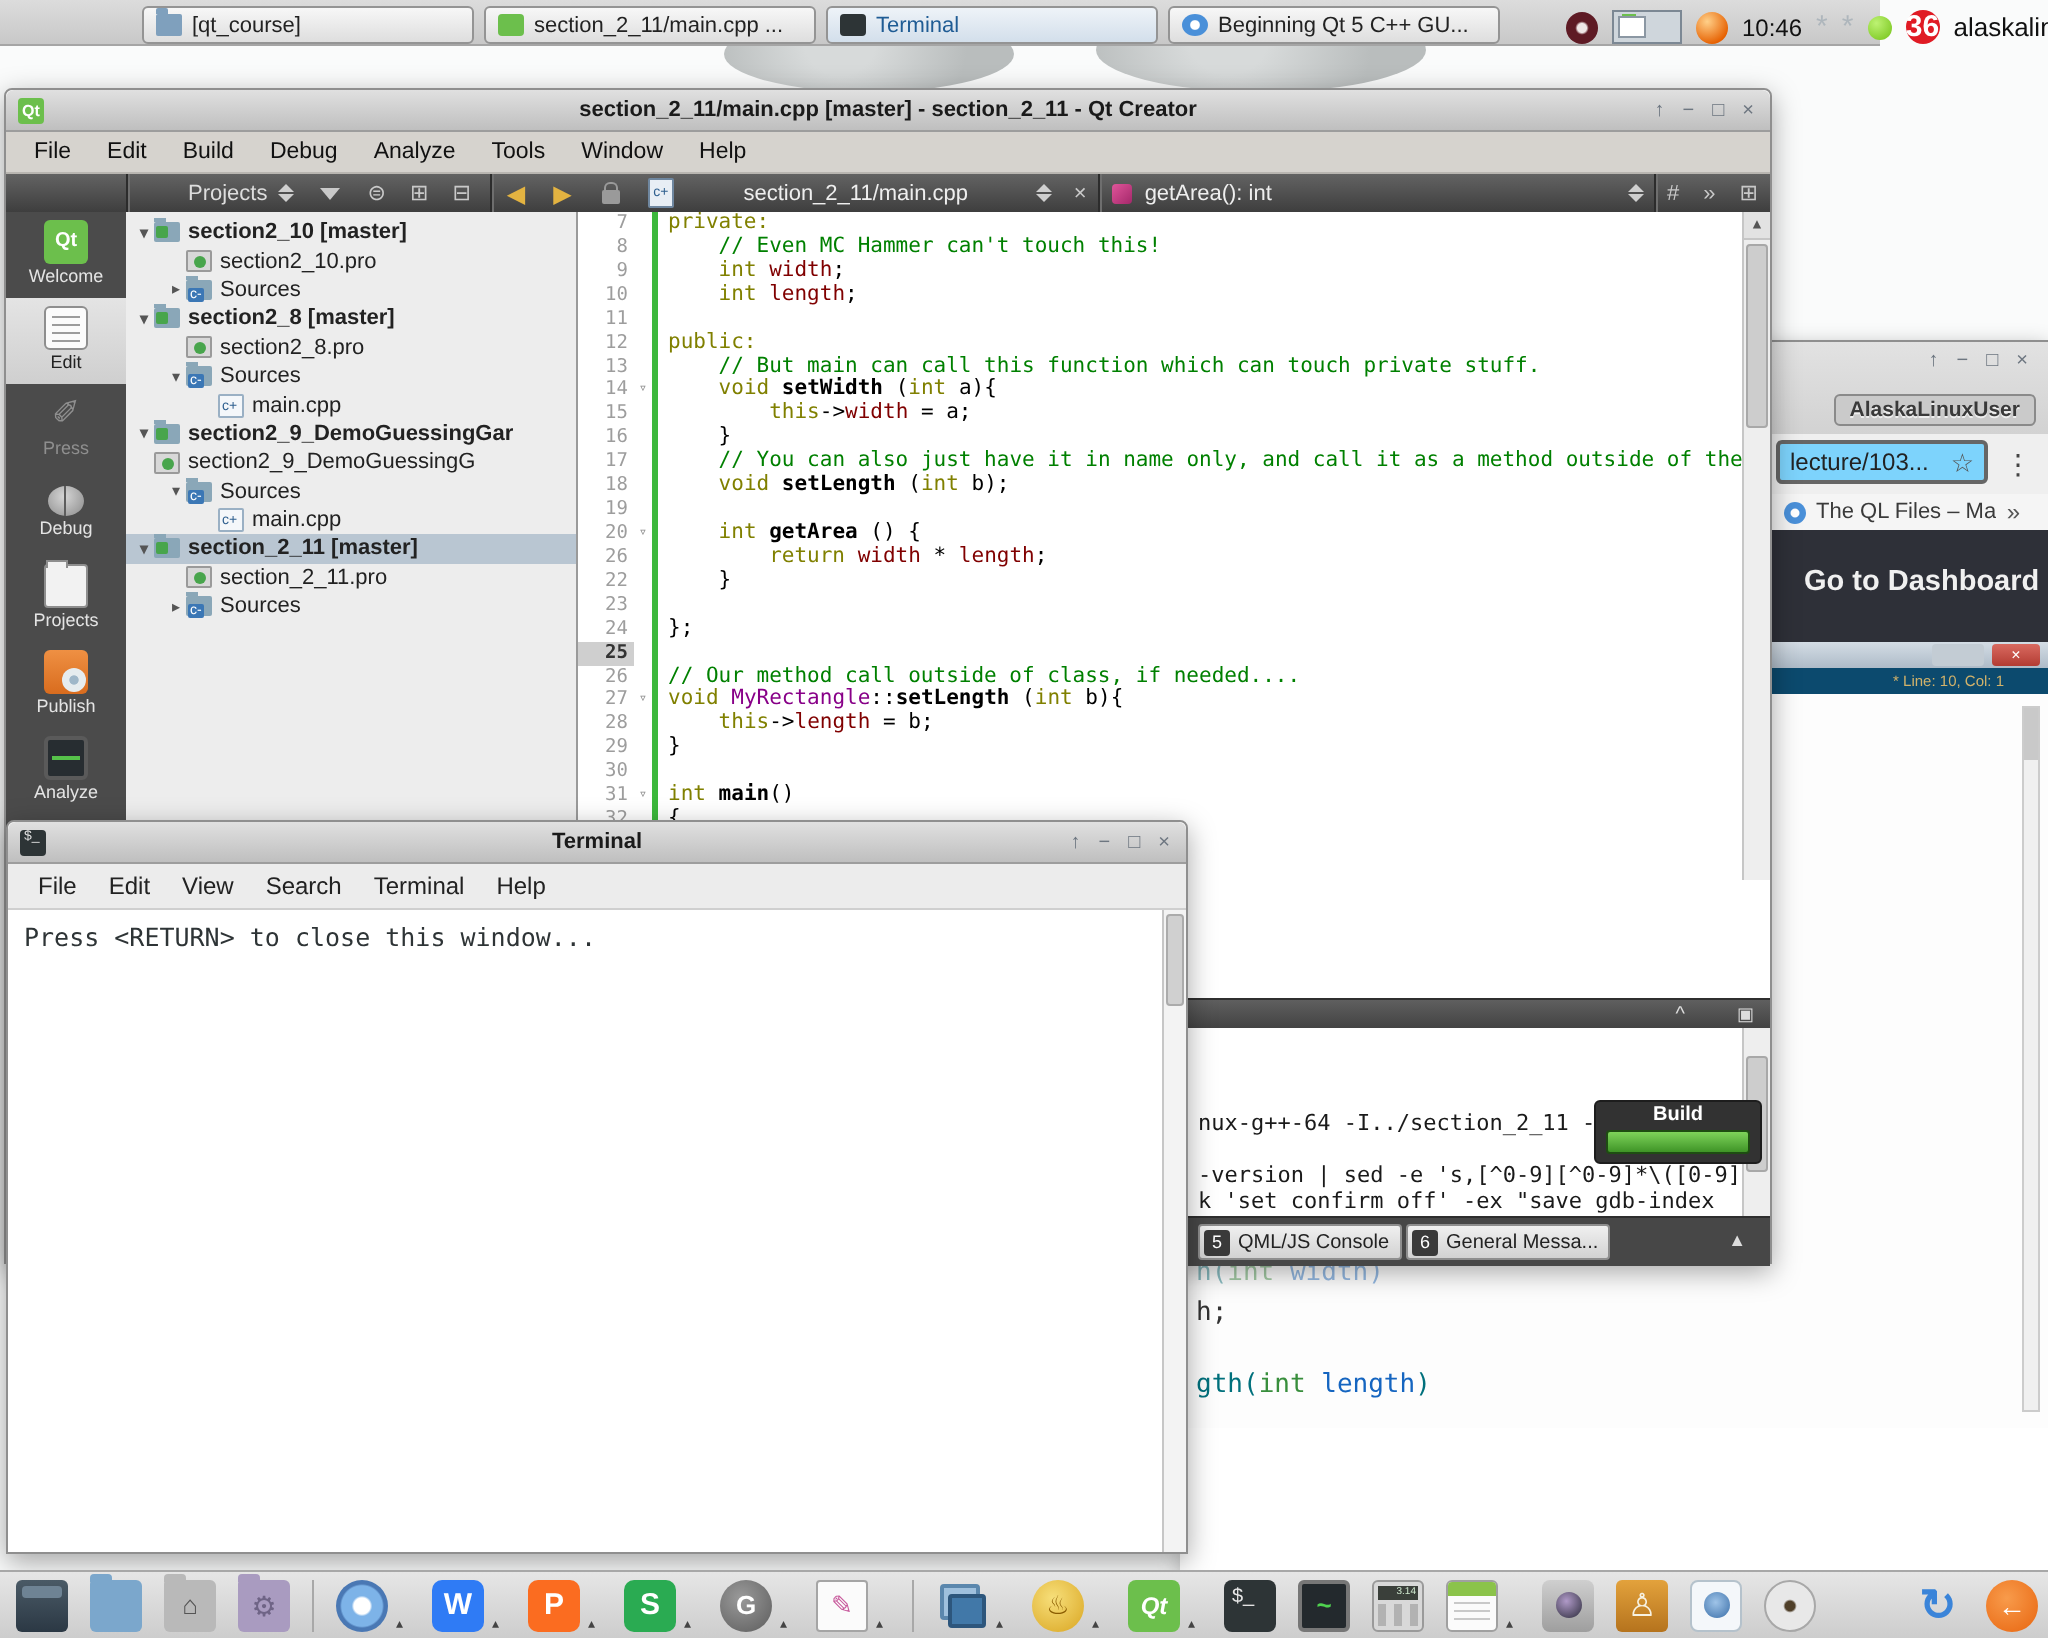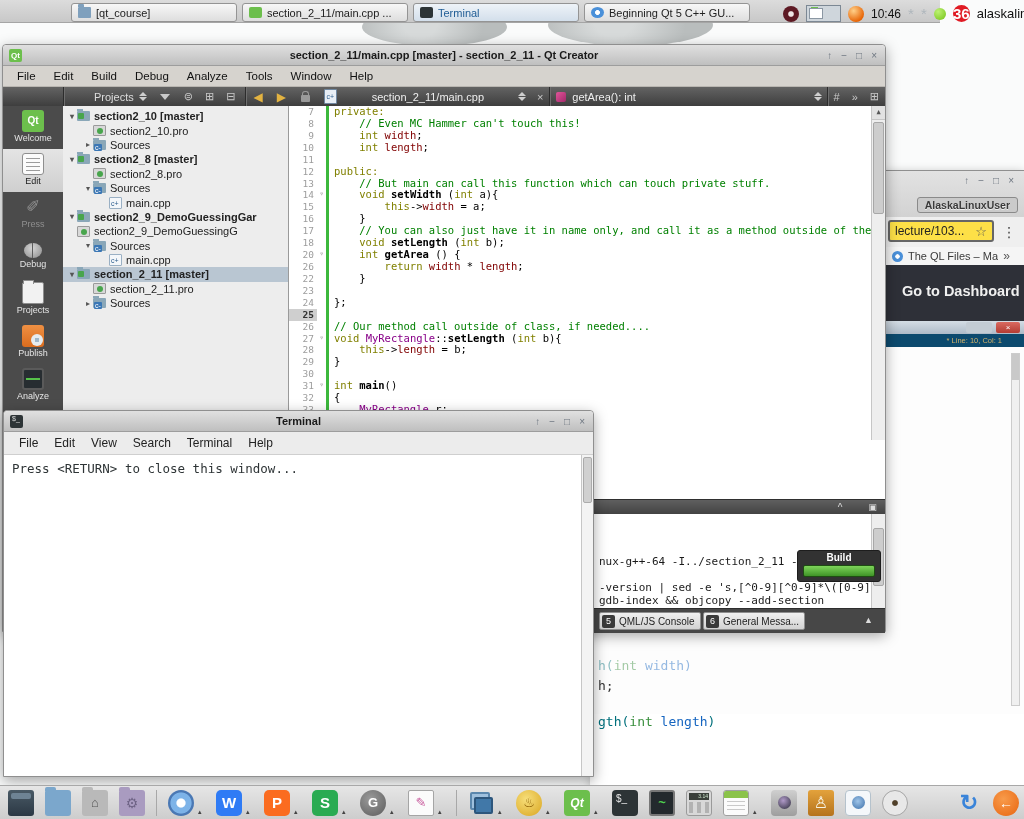--- a/index.html
+++ b/index.html
@@ -145,39 +145,39 @@
   #term-lines{padding:5px 8px;font-size:12.5px;line-height:17px;color:#2e3436;white-space:pre;}
   #term-scroll{position:absolute;right:0;top:0;bottom:0;width:11px;background:#f3f3f3;border-left:1px solid #c6c6c6;}
   #term-scroll .sthumb{position:absolute;left:1px;right:1px;top:2px;height:44px;background:#d0d0d0;border:1px solid #ababab;border-radius:2px;}
 
   
   #browser{position:absolute;left:590px;top:170px;width:434px;height:615px;z-index:10;background:#fff;border-top:1px solid #8f8f8f;box-shadow:0 3px 10px rgba(0,0,0,.3);}
   #br-chrome{position:absolute;left:0;right:0;top:0;height:46px;background:linear-gradient(#e2e2e2,#d2d2d2);}
   #br-controls{position:absolute;top:4px;right:10px;}
   #br-profile{position:absolute;top:26px;right:6px;border:1px solid #8a8a8a;border-radius:3px;background:#cacaca;color:#3a3a3a;font-size:10.5px;font-weight:bold;padding:1px 7px;text-shadow:0 1px 0 #eee;}
   #br-urlrow{position:absolute;left:296px;right:0;top:46px;height:30px;background:#efefef;}
-  #br-urlbar{position:absolute;left:2px;top:3px;right:30px;height:22px;background:#fde047;border:2px solid #666;border-radius:3px;display:flex;align-items:center;font-size:12px;color:#222;padding:0 5px;box-sizing:border-box;}
+  #br-urlbar{position:absolute;left:2px;top:3px;right:30px;height:22px;background:#7dd3fc;border:2px solid #666;border-radius:3px;display:flex;align-items:center;font-size:12px;color:#222;padding:0 5px;box-sizing:border-box;}
   #br-urlbar .star{margin-left:auto;font-size:13px;color:#555;}
   #br-dots{position:absolute;right:8px;top:7px;font-size:14px;color:#444;}
   #br-bmrow{position:absolute;left:296px;right:0;top:76px;height:18px;background:#f5f5f5;display:flex;align-items:center;}
   #br-bmrow .bdot{width:11px;height:11px;border-radius:50%;background:radial-gradient(circle,#fff 0 25%,#4a90d9 32% 100%);margin:0 5px 0 6px;flex:0 0 auto;}
   #br-bmrow .bmtext{font-size:11px;color:#3a3a3a;white-space:nowrap;overflow:hidden;max-width:95px;}
   #br-bmrow .more{margin-left:auto;padding-right:14px;color:#555;font-size:12px;}
   #br-banner{position:absolute;left:240px;right:0;top:94px;height:56px;background:#2e3038;}
   #br-banner span{position:absolute;left:72px;top:18px;color:#f0f0f0;font-size:14.5px;font-weight:bold;}
   #vid-mini-title{position:absolute;left:240px;right:0;top:150px;height:13px;background:linear-gradient(#d4dde5,#aebbc8);}
   #vid-mini-title .redx{position:absolute;right:4px;top:1px;width:24px;height:11px;background:linear-gradient(#d96a60,#b33c33);border-radius:2px;color:#fff;font-size:8px;text-align:center;line-height:11px;}
   #vid-mini-title .mbtns{position:absolute;right:32px;top:1px;width:26px;height:11px;background:#c3ccd4;border-radius:2px;}
   #vid-status{position:absolute;left:240px;right:0;top:163px;height:13px;background:#0c4a6e;}
   #vid-status span{position:absolute;right:22px;top:2px;font-size:7.5px;color:#d2b26a;}
   #vid-body{position:absolute;left:0px;right:0;top:176px;height:367px;background:#fdfdfd;}
   #vid-scroll{position:absolute;right:4px;top:6px;bottom:8px;width:7px;background:#f0f0f0;border:1px solid #ccc;}
   #vid-scroll .sthumb{position:absolute;left:0;right:0;top:0;height:26px;background:#c9c9c9;}
   #vid-code{position:absolute;left:8px;top:282px;font-size:13px;line-height:15px;white-space:pre;}
-  #vid-code .vrow{position:absolute;left:0;white-space:pre;margin-top:29px;}
+  #vid-code .vrow{position:absolute;left:0;white-space:pre;}
   .c-t2{color:#00707c;}
   .c-g2{color:#388e3c;}
   .c-b2{color:#1565c0;}
   .c-p2{color:#333;}
 
   
   #botbar{position:absolute;left:0;top:785px;width:1024px;height:34px;background:linear-gradient(#e6e6e6,#cdcdcd);border-top:1px solid #a8a8a8;display:flex;align-items:center;padding-left:8px;gap:11px;z-index:50;box-sizing:border-box;}
   .lch{width:26px;height:26px;flex:0 0 auto;position:relative;display:flex;align-items:center;justify-content:center;font-size:14px;}
   .l-arrow{width:7px;font-size:7px;color:#444;flex:0 0 auto;margin-left:-7px;align-self:flex-end;padding-bottom:3px;}
   .l-sep{width:1px;height:26px;background:#a8a8a8;flex:0 0 auto;}
@@ -431,20 +431,21 @@
           <div class="cline"><span class="lnum">9</span><span class="foldc"></span><span class="vc"></span><span class="ctext"><span>    </span><span class="c-k">int</span><span> </span><span class="c-m">width</span><span>;</span></span></div>
           <div class="cline"><span class="lnum">10</span><span class="foldc"></span><span class="vc"></span><span class="ctext"><span>    </span><span class="c-k">int</span><span> </span><span class="c-m">length</span><span>;</span></span></div>
           <div class="cline"><span class="lnum">11</span><span class="foldc"></span><span class="vc"></span><span class="ctext"></span></div>
           <div class="cline"><span class="lnum">12</span><span class="foldc"></span><span class="vc"></span><span class="ctext"><span class="c-k">public:</span></span></div>
           <div class="cline"><span class="lnum">13</span><span class="foldc"></span><span class="vc"></span><span class="ctext"><span>    </span><span class="c-c">// But main can call this function which can touch private stuff.</span></span></div>
           <div class="cline"><span class="lnum">14</span><span class="foldc">▿</span><span class="vc"></span><span class="ctext"><span>    </span><span class="c-k">void</span><span> </span><span class="c-f">setWidth</span><span> (</span><span class="c-k">int</span><span> a){</span></span></div>
           <div class="cline"><span class="lnum">15</span><span class="foldc"></span><span class="vc"></span><span class="ctext"><span>        </span><span class="c-k">this</span><span>-&gt;</span><span class="c-m">width</span><span> = a;</span></span></div>
           <div class="cline"><span class="lnum">16</span><span class="foldc"></span><span class="vc"></span><span class="ctext"><span>    }</span></span></div>
           <div class="cline"><span class="lnum">17</span><span class="foldc"></span><span class="vc"></span><span class="ctext"><span>    </span><span class="c-c">// You can also just have it in name only, and call it as a method outside of the class.</span></span></div>
           <div class="cline"><span class="lnum">18</span><span class="foldc"></span><span class="vc"></span><span class="ctext"><span>    </span><span class="c-k">void</span><span> </span><span class="c-f">setLength</span><span> (</span><span class="c-k">int</span><span> b);</span></span></div>
+          <div class="cline"><span class="lnum">19</span><span class="foldc"></span><span class="vc"></span><span class="ctext"></span></div>
           <div class="cline"><span class="lnum">20</span><span class="foldc">▿</span><span class="vc"></span><span class="ctext"><span>    </span><span class="c-k">int</span><span> </span><span class="c-f">getArea</span><span> () {</span></span></div>
           <div class="cline"><span class="lnum">26</span><span class="foldc"></span><span class="vc"></span><span class="ctext"><span>        </span><span class="c-k">return</span><span> </span><span class="c-m">width</span><span> * </span><span class="c-m">length</span><span>;</span></span></div>
           <div class="cline"><span class="lnum">22</span><span class="foldc"></span><span class="vc"></span><span class="ctext"><span>    }</span></span></div>
           <div class="cline"><span class="lnum">23</span><span class="foldc"></span><span class="vc"></span><span class="ctext"></span></div>
           <div class="cline"><span class="lnum">24</span><span class="foldc"></span><span class="vc"></span><span class="ctext"><span>};</span></span></div>
           <div class="cline cur"><span class="lnum">25</span><span class="foldc"></span><span class="vc"></span><span class="ctext"></span></div>
           <div class="cline"><span class="lnum">26</span><span class="foldc"></span><span class="vc"></span><span class="ctext"><span class="c-c">// Our method call outside of class, if needed....</span></span></div>
           <div class="cline"><span class="lnum">27</span><span class="foldc">▿</span><span class="vc"></span><span class="ctext"><span class="c-k">void</span><span> </span><span class="c-t">MyRectangle</span><span>::</span><span class="c-f">setLength</span><span> (</span><span class="c-k">int</span><span> b){</span></span></div>
           <div class="cline"><span class="lnum">28</span><span class="foldc"></span><span class="vc"></span><span class="ctext"><span>    </span><span class="c-k">this</span><span>-&gt;</span><span class="c-m">length</span><span> = b;</span></span></div>
           <div class="cline"><span class="lnum">29</span><span class="foldc"></span><span class="vc"></span><span class="ctext"><span>}</span></span></div>
@@ -458,21 +459,21 @@
         <div class="sbtn">▲</div>
         <div class="sthumb"></div>
       </div>
     </div>
     <div id="qt-output">
       <div id="out-head">
         <span class="chev">^</span>
         <span class="dock">▣</span>
       </div>
       <div id="out-body">
-        <div id="out-text" class="mono"><div>nux-g++-64 -I../section_2_11 -I../section_2_11</div><div>&nbsp;</div><div>-version | sed -e 's,[^0-9][^0-9]*\([0-9]\)\.\</div><div>gdb-index &amp;&amp; objcopy --add-section</div></div>
+        <div id="out-text" class="mono"><div>nux-g++-64 -I../section_2_11 -I../section_2_11</div><div>&nbsp;</div><div>-version | sed -e 's,[^0-9][^0-9]*\([0-9]\)\.\</div><div>k 'set confirm off' -ex "save gdb-index</div><div>gdb-index &amp;&amp; objcopy --add-section</div></div>
         <div id="out-scroll">
             <div class="sthumb"></div>
           </div>
         <div id="build-pop">
           <div class="blabel">Build</div>
           <div class="bbar"></div>
         </div>
       </div>
       <div id="out-panes">
         <span id="pane-spin" class="spin">

